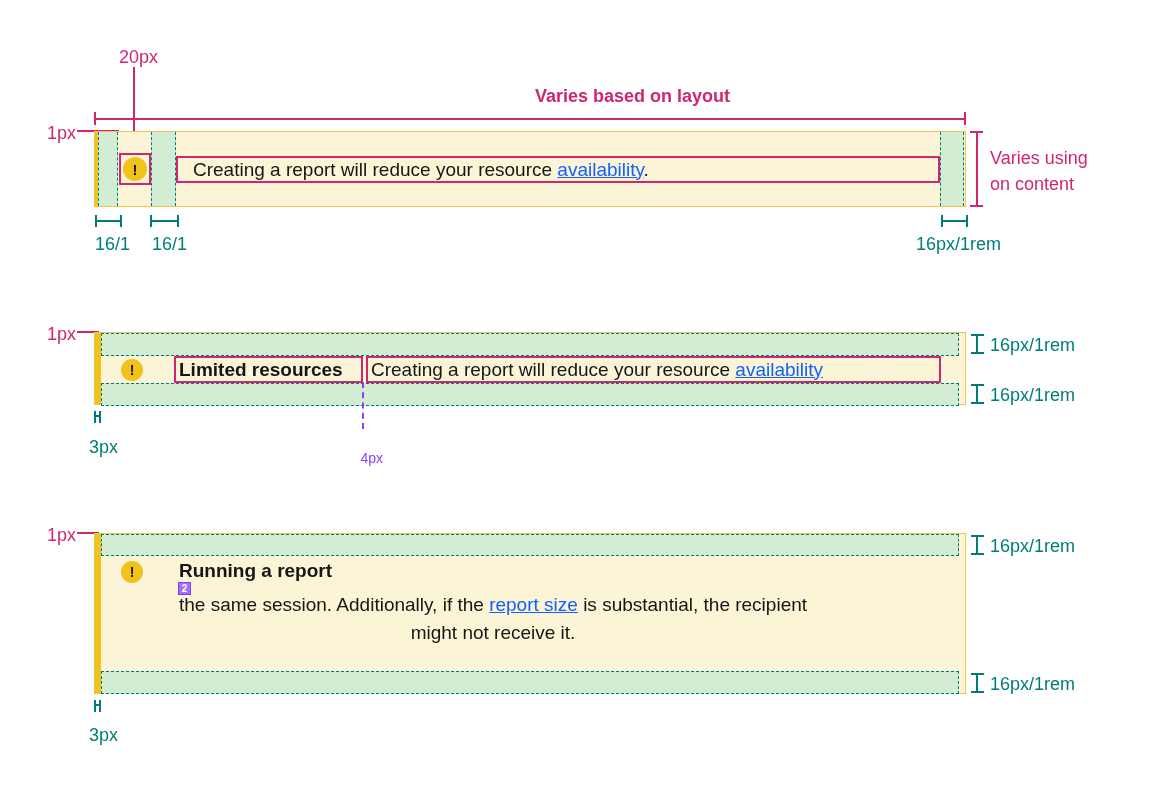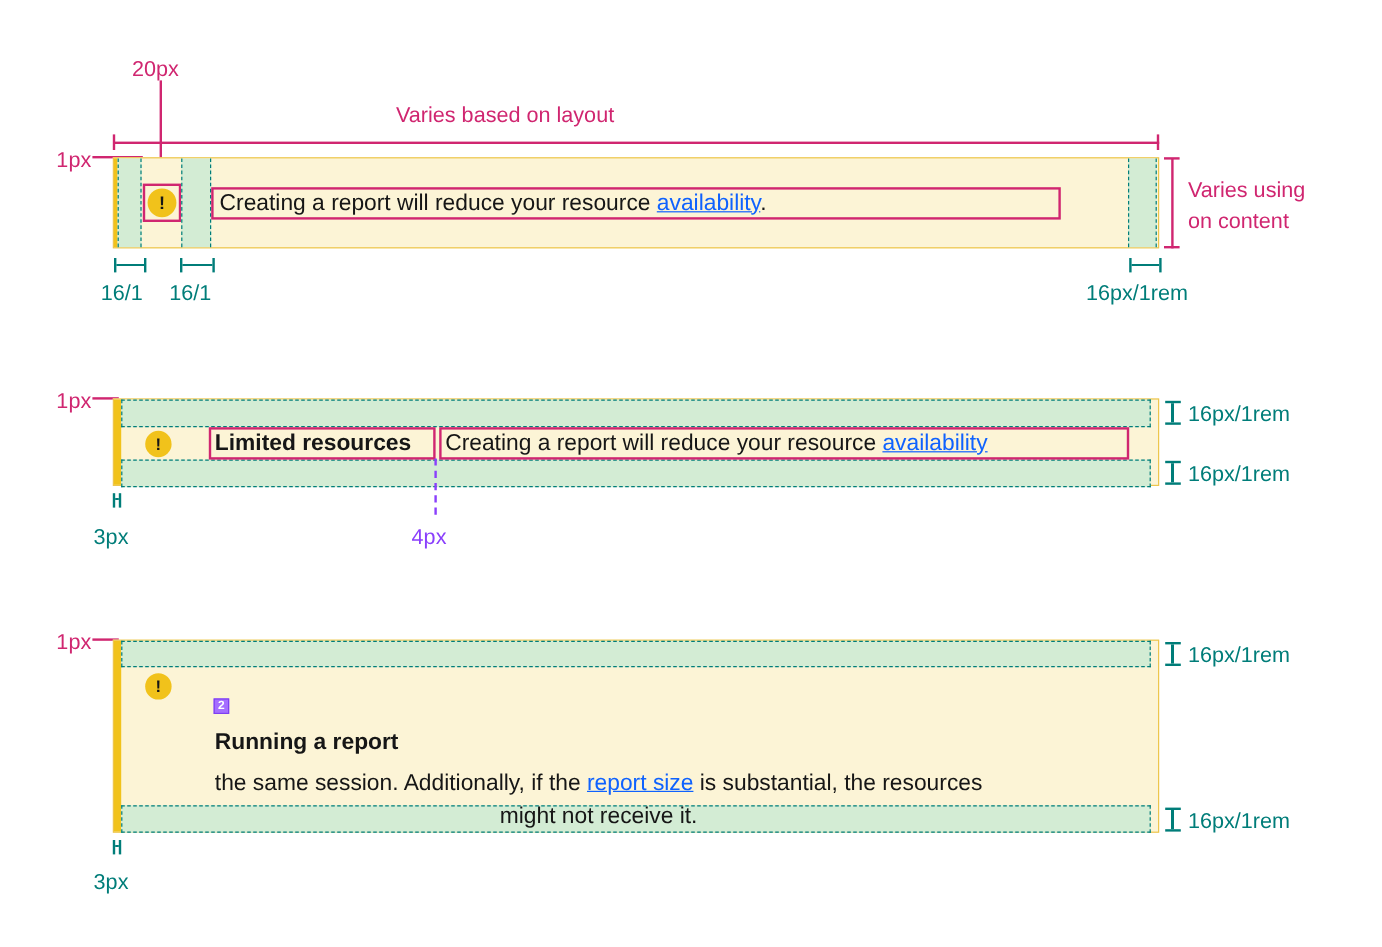--- a/index.html
+++ b/index.html
@@ -1,38 +1,38 @@
 <!DOCTYPE html>
 <html><head>
 <meta charset="utf-8">
 <style>
   html,body{margin:0;padding:0;background:#ffffff;}
   .canvas{
     position:relative;width:1152px;height:789px;background:#ffffff;overflow:hidden;
     font-family:"Liberation Sans","DejaVu Sans",sans-serif;color:#161616;
   }
-  .abs{position:absolute;margin-top:48px;}
+  .abs{position:absolute;}
   
   .banner{position:absolute;background:#fcf4d6;border:1px solid #edc64d;box-sizing:border-box;}
   .goldbar{position:absolute;top:0;bottom:0;background:#f1c21b;}
   .gstrip{position:absolute;background:#d3ecd4;box-sizing:border-box;}
   .gstrip.vert{top:0;bottom:0;border-left:1px dashed #007d79;border-right:1px dashed #007d79;}
   .gstrip.horz{border:1px dashed #007d79;}
   .warn-icon{position:absolute;border-radius:50%;background:#f1c21b;color:#161616;
     display:flex;align-items:center;justify-content:center;font-weight:700;font-size:15px;}
   .pinkbox{position:absolute;border:2px solid #d02670;box-sizing:border-box;}
   .textrow{display:flex;align-items:center;overflow:visible;}
   .line{white-space:nowrap;font-size:19px;color:#161616;}
   a.blink{color:#0f62fe;text-decoration:underline;cursor:pointer;}
   .btitle{font-size:19px;font-weight:700;white-space:nowrap;}
   
   .pl{position:absolute;color:#d02670;font-size:18px;line-height:21px;}
   .tl{position:absolute;color:#007d79;font-size:18px;line-height:21px;}
-  .vl{position:absolute;color:#8a3ffc;font-size:18px;line-height:21px;}
-  .tc{text-align:left;} .tr{text-align:right;}
+  .vl{position:absolute;color:#8a3ffc;font-size:14px;line-height:21px;margin-top:11px;}
+  .tc{text-align:right;} .tr{text-align:right;}
   
   .pline{position:absolute;background:#d02670;}
   .hbracket{position:absolute;height:12px;border-left:2px solid #007d79;border-right:2px solid #007d79;
     background:linear-gradient(to bottom,transparent 5px,#007d79 5px,#007d79 7px,transparent 7px);}
   .vbracket{position:absolute;width:13px;border-top:2px solid #007d79;border-bottom:2px solid #007d79;
     box-sizing:border-box;
     background:linear-gradient(to right,transparent 5px,#007d79 5px,#007d79 7px,transparent 7px);}
   .hmark{position:absolute;width:7px;height:12px;border-left:2px solid #007d79;border-right:2px solid #007d79;
     box-sizing:border-box;
     background:linear-gradient(to bottom,transparent 4px,#007d79 4px,#007d79 6px,transparent 6px);}
@@ -42,35 +42,35 @@
     display:flex;align-items:center;justify-content:center;}
 </style>
 </head>
 <body>
 
 <div class="canvas">
 
   <div class="pl tc" style="left:110px;top:47px;width:48px;">20px</div>
   <div class="pline" style="left:133px;top:67px;width:2px;height:86px;"></div>
 
-  <div class="pl tc" style="left:330px;top:86px;width:400px;">Varies based on layout</div>
+  <div class="pl tc" style="left:330px;top:86px;width:400px;font-weight:bold;">Varies based on layout</div>
   <div class="pline" style="left:95px;top:118px;width:871px;height:2px;"></div>
   <div class="pline" style="left:94px;top:112px;width:2px;height:13px;"></div>
   <div class="pline" style="left:964px;top:112px;width:2px;height:13px;"></div>
 
   <div class="pl tr" style="left:32px;top:123px;width:44px;">1px</div>
   <div class="pline" style="left:77px;top:130px;width:42px;height:2px;"></div>
 
   <div class="banner" style="left:94px;top:131px;width:872px;height:76px;">
     <div class="goldbar" style="left:0;width:3px;"></div>
     <div class="gstrip vert" style="left:3px;width:20px;"></div>
     <div class="pinkbox" style="left:24px;top:21px;width:32px;height:32px;"></div>
     <div class="warn-icon" style="left:28px;top:25px;width:24px;height:24px;">!</div>
     <div class="gstrip vert" style="left:56px;width:25px;"></div>
-    <div class="pinkbox textrow" style="left:81px;top:24px;width:708px;height:27px;padding-left:5px;">
+    <div class="pinkbox textrow" style="left:81px;top:24px;width:764px;height:27px;padding-left:15px;">
       <div class="line"><span>Creating a report will reduce your resource </span><a class="blink">availability</a><span>.</span></div>
     </div>
     <div class="gstrip vert" style="left:845px;width:24px;"></div>
   </div>
 
   <div class="pline" style="left:976px;top:132px;width:2px;height:75px;"></div>
   <div class="pline" style="left:970px;top:131px;width:13px;height:2px;"></div>
   <div class="pline" style="left:970px;top:205px;width:13px;height:2px;"></div>
   <div class="pl" style="left:990px;top:148px;width:130px;">Varies using</div>
   <div class="pl" style="left:990px;top:174px;width:130px;">on content</div>
@@ -113,21 +113,21 @@
   <div class="pline" style="left:77px;top:532px;width:22px;height:2px;"></div>
 
   <div class="banner" style="left:94px;top:533px;width:872px;height:161px;">
     <div class="goldbar" style="left:0;width:6px;"></div>
     <div class="gstrip horz" style="left:6px;top:0;width:858px;height:22px;"></div>
     <div class="gstrip horz" style="left:6px;top:137px;width:858px;height:23px;"></div>
     <div class="warn-icon" style="left:26px;top:27px;width:22px;height:22px;font-size:14px;">!</div>
     <div class="btitle abs" style="left:84px;top:26px;">Running a report</div>
     <div class="badge" style="left:83px;top:48px;">2</div>
     <div class="abs" style="left:84px;top:57px;">
-      <div class="line" style="line-height:28px;"><span>the same session. Additionally, if the </span><a class="blink">report size</a><span> is substantial, the resources</span></div>
+      <div class="line" style="line-height:28px;"><span>the same session. Additionally, if the </span><a class="blink">report size</a><span> is substantial, the recipient</span></div>
       <div class="line" style="line-height:28px;text-align:center;">might not receive it.</div>
     </div>
   </div>
 
   <div class="vbracket" style="left:971px;top:535px;height:20px;"></div>
   <div class="vbracket" style="left:971px;top:673px;height:20px;"></div>
   <div class="tl" style="left:990px;top:536px;width:110px;">16px/1rem</div>
   <div class="tl" style="left:990px;top:674px;width:110px;">16px/1rem</div>
 
   <div class="hmark" style="left:94px;top:700px;"></div>

